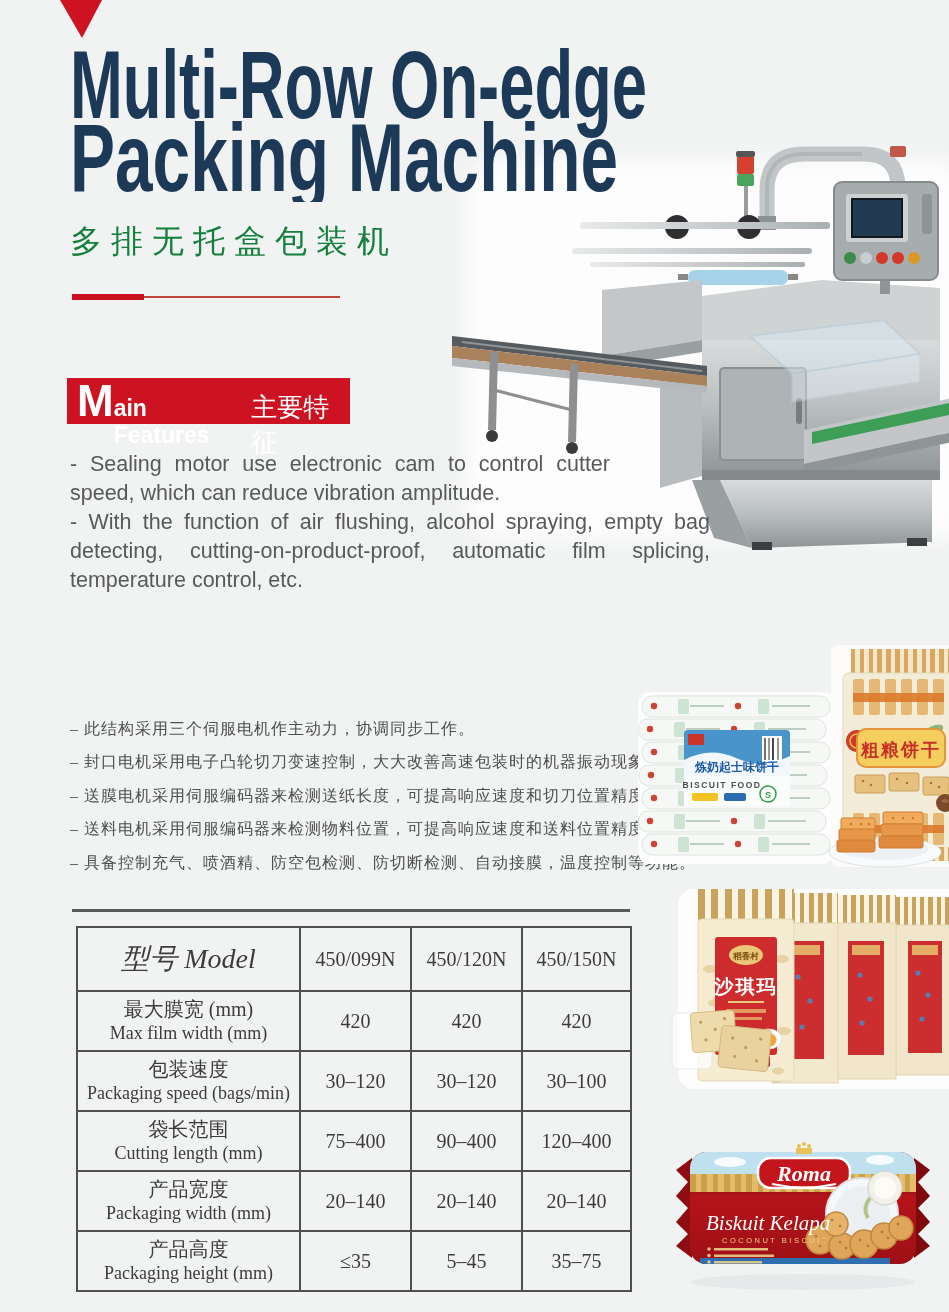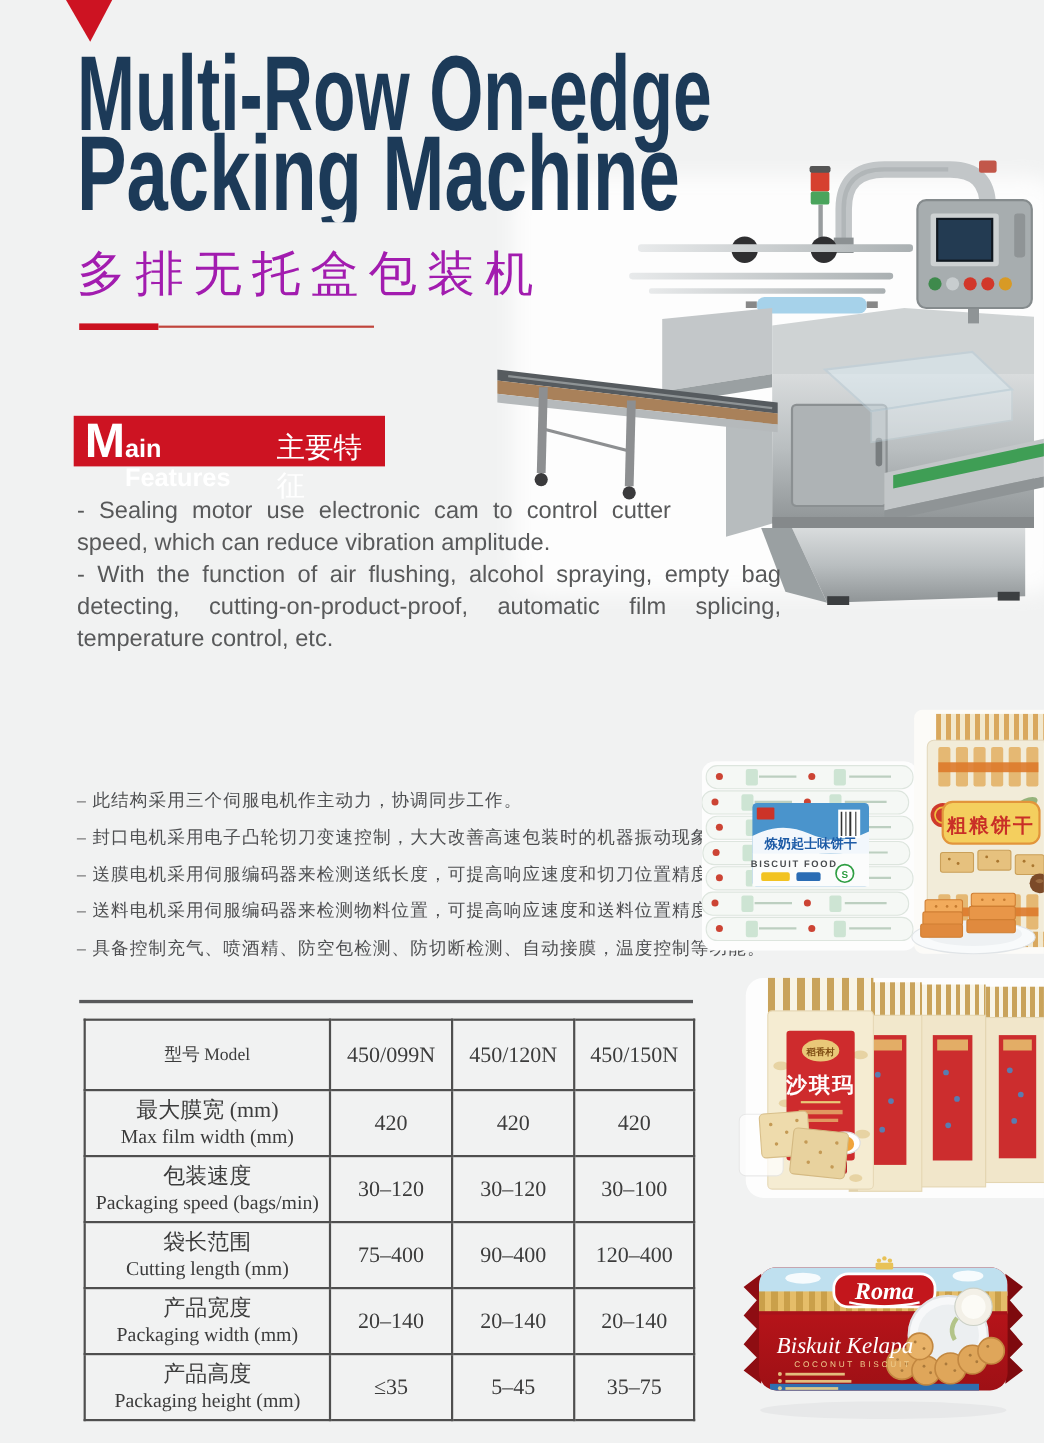--- a/index.html
+++ b/index.html
@@ -2,22 +2,22 @@
 <html><head>
 <meta charset="utf-8">
 <style>
   html,body{margin:0;padding:0;background:#f1f2f2;}
   .page{position:relative;width:949px;height:1312px;background:#f1f2f2;overflow:hidden;
         font-family:"Liberation Sans",sans-serif;margin-left:32px;}
   .abs{position:absolute;}
 
   
   .title-svg{left:38px;top:42px;}
-  .subtitle{left:38px;top:220px;font-family:"Liberation Serif",serif;font-size:44px;
-            letter-spacing:9px;color:#a21caf;}
+  .subtitle{left:38px;top:220px;font-family:"Liberation Serif",serif;font-size:32px;
+            letter-spacing:9px;color:#15803d;}
   .rule-thick{left:40px;top:294px;width:72px;height:6px;background:#cb1120;}
   .rule-thin{left:112px;top:296px;width:196px;height:2px;background:#c0453c;}
 
   
   .banner{left:35px;top:378px;width:283px;height:46px;background:#cd1322;color:#fff;
           display:flex;align-items:baseline;padding-left:10px;box-sizing:border-box;}
   .banner .bM{font-size:44px;font-weight:bold;line-height:46px;}
   .banner .bRest{font-size:23px;font-weight:bold;}
   .banner .bCn{font-size:26px;font-family:"Liberation Serif",serif;margin-left:9px;}
 
@@ -38,21 +38,21 @@
   .param-head .ph-cn{font-size:24px;color:#7c7d7f;font-family:"Liberation Serif",serif;margin-left:8px;}
   .param-rule{left:40px;top:909px;width:558px;height:3px;background:#58595b;}
   table.spec{position:absolute;left:44px;top:926px;width:554px;border-collapse:collapse;
              table-layout:fixed;font-family:"Liberation Serif",serif;color:#3c3c3c;}
   table.spec td{border:2px solid #4f4f4f;text-align:center;vertical-align:middle;padding:0;}
   table.spec tr{height:60px;}
   table.spec tr.hd{height:64px;}
   .cell-cn{display:block;font-size:20px;line-height:1.25;}
   .cell-en{display:block;font-size:18px;line-height:1.25;}
   .cell-val{font-size:20px;}
-  .hd .cell-one{font-size:16px;}
+  .hd .cell-one{font-size:28px;font-style:italic;}
 </style>
 </head>
 <body>
 
 <div class="page">
 
   <svg class="abs" style="left:24px;top:0" width="50" height="42" viewBox="0 0 50 42">
     <polygon points="4,0 46,0 26,38" fill="#cd1322"></polygon>
   </svg>
 

